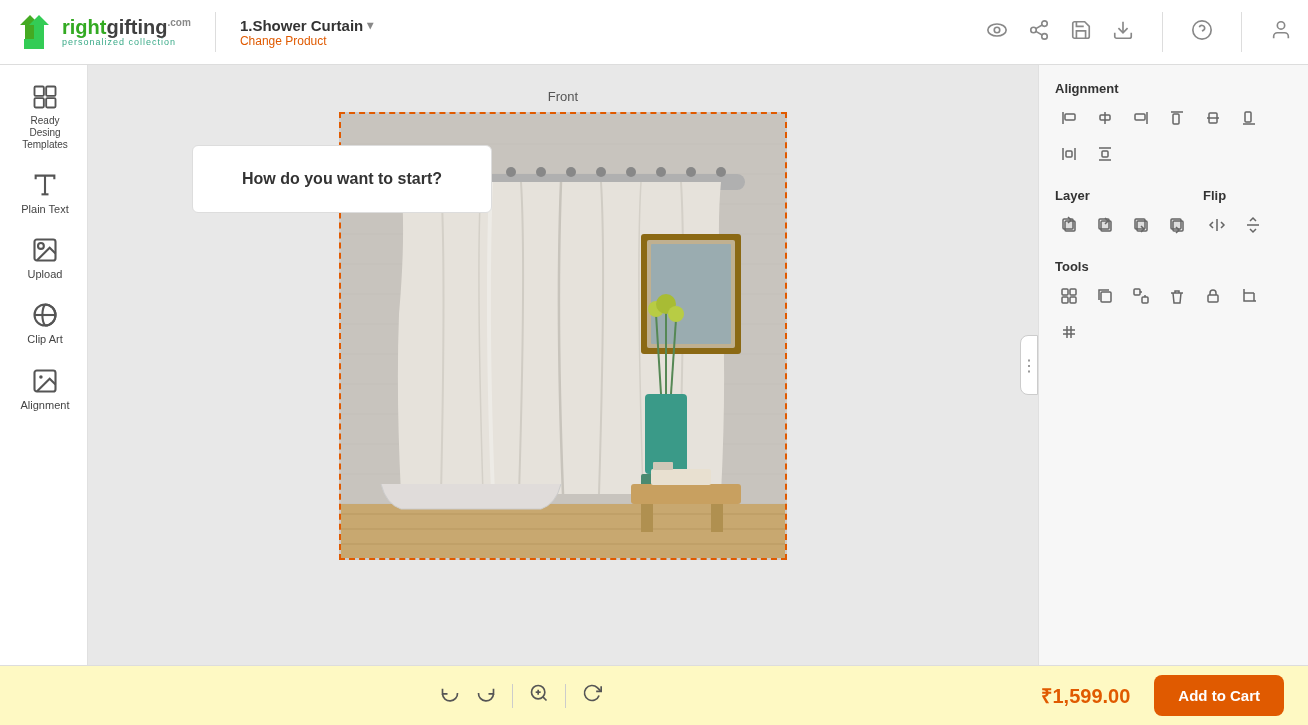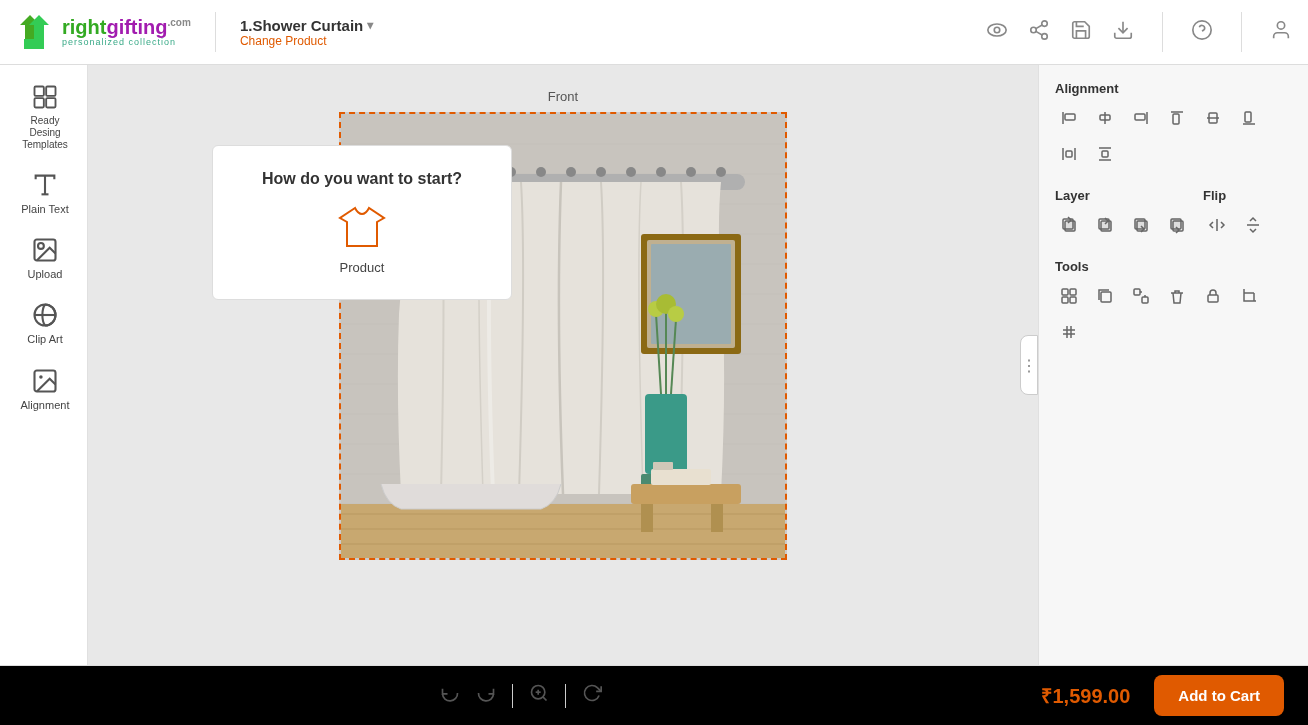--- a/index.html
+++ b/index.html
@@ -92,21 +92,21 @@
       align-items: center;
       padding: 16px;
       overflow: auto;
       position: relative;
     }
 
     
     .start-panel {
       position: absolute;
       top: 80px;
-      left: 124px;
+      left: 104px;
       width: 300px;
       background: #fff;
       border: 1px solid #ddd;
       border-radius: 6px;
       padding: 24px 16px;
       display: flex;
       flex-direction: column;
       align-items: center;
       gap: 12px;
       z-index: 10;
@@ -187,21 +187,21 @@
     .panel-icon {
       width: 28px; height: 28px;
       display: flex; align-items: center; justify-content: center;
       color: #666; cursor: pointer; font-size: 14px;
       border-radius: 3px;
     }
 
     
     .bottom-bar {
       height: 60px;
-      background: #000000;
+      background: #fef9c3;
       border-top: 1px solid #ddd;
       display: flex;
       align-items: center;
       justify-content: flex-end;
       padding: 0 24px;
       gap: 24px;
     }
     .bottom-controls {
       display: flex; align-items: center; gap: 16px; margin-right: auto;
       margin-left: auto;
@@ -229,21 +229,21 @@
 <div class="header">
 
   <div class="logo">
     <svg class="logo-box" viewBox="0 0 42 42" width="42" height="42">
       <rect width="42" height="42" rx="4" fill="#fff"></rect>
       <polygon points="4,14 14,4 24,14 19,14 19,28 9,28 9,14" fill="#44aa22"></polygon>
       <polygon points="18,28 28,28 28,14 23,14 33,4 43,14 38,14 38,38 18,38" fill="#33cc55" transform="translate(-10,0)"></polygon>
     </svg>
     <div class="logo-text">
       <span style="font-size:20px;font-weight:800;color:#222;">
-        <span style="color:#33aa22">right</span><span style="color:#a21caf">gifting</span><span style="font-size:10px;color:#888;vertical-align:super">.com</span>
+        <span style="color:#33aa22">right</span><span style="color:#404040">gifting</span><span style="font-size:10px;color:#888;vertical-align:super">.com</span>
       </span>
       <span style="font-size:9px;color:#3aaa88;letter-spacing:1px;margin-top:1px;">personalized collection</span>
     </div>
   </div>
 
   <div class="header-divider"></div>
 
   <div class="product-title-area">
     <div class="product-name">
       <span>1.Shower Curtain</span>
@@ -353,26 +353,20 @@
       <span class="sidebar-label">Alignment</span>
     </div>
 
 
   </div>
 
   <div class="canvas-area" style="position:relative;">
 
     <div class="start-panel">
       <span class="start-panel-title">How do you want to start?</span>
-      <div class="product-option">
-        <svg width="54" height="54" viewBox="0 0 54 54" fill="none" stroke="#e05a00" stroke-width="2">
-          <path d="M20 8 L5 18 L12 22 L12 46 L42 46 L42 22 L49 18 L34 8 Q31 14 27 14 Q23 14 20 8Z" fill="none"></path>
-        </svg>
-        <span class="product-option-label">Product</span>
-      </div>
     </div>
 
     <div class="canvas-image-area" style="margin-top: 8px;">
       <div class="canvas-label">Front</div>
       <div class="canvas-frame" style="position:relative;">
         
         <svg width="448" height="448" viewBox="0 0 448 448">
 
           <rect width="448" height="448" fill="#c8c4be"></rect>
 

